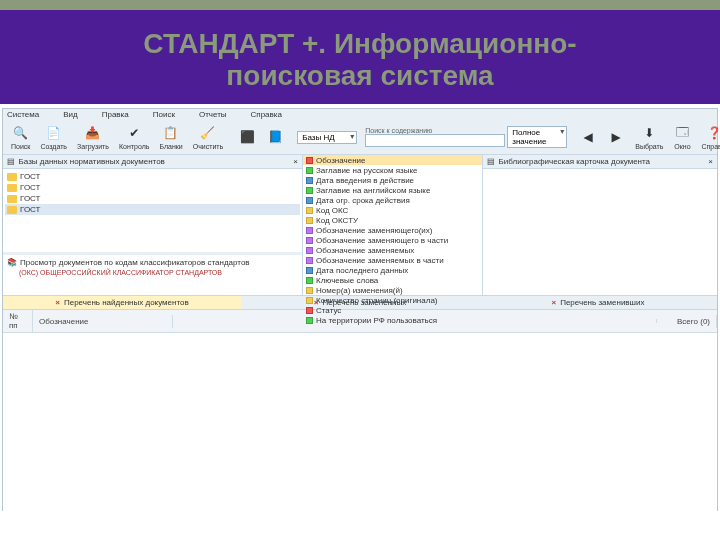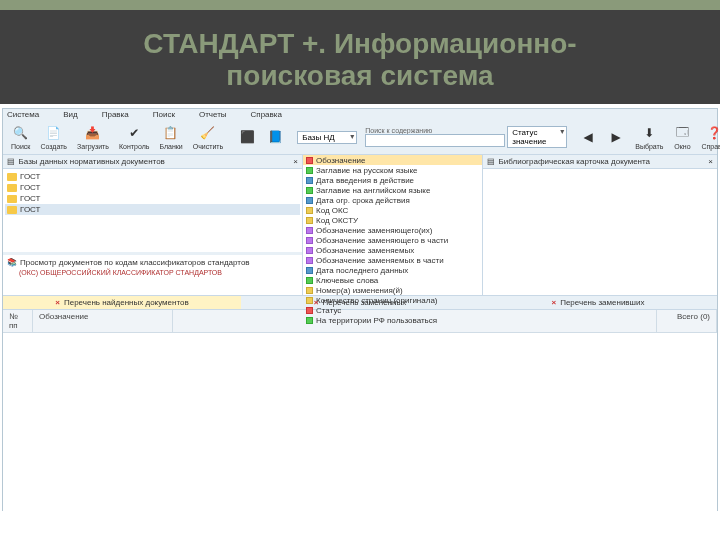--- a/index.html
+++ b/index.html
@@ -1,17 +1,17 @@
 <!DOCTYPE html>
 <html><head>
 <meta charset="utf-8">
 <style>
   * { box-sizing: border-box; margin: 0; padding: 0; }
   body { font-family: Tahoma, Arial, sans-serif; font-size: 9px; background: #fff; width: 720px; height: 540px; overflow: hidden; }
-  .slide-header { background: #404040; padding: 18px 40px 12px; border-top: 10px solid #8a9a7a; }
+  .slide-header { background: #4c1d95; padding: 18px 40px 12px; border-top: 10px solid #8a9a7a; }
   .slide-title { font-size: 28px; font-weight: bold; color: #8a9a7a; text-align: center; line-height: 1.15; }
   .app { border: 1px solid #b5c7d3; background: #fff; margin: 4px 2px 0; }
   .menubar { background: #e8f0f6; padding: 1px 4px; display: flex; gap: 24px; font-size: 8px; color: #333; }
   .menubar span { cursor: default; }
   .toolbar { background: #e8f0f6; display: flex; align-items: center; padding: 2px 4px; gap: 2px; border-bottom: 1px solid #c8d8e6; }
   .tbtn { display: flex; flex-direction: column; align-items: center; padding: 1px 4px; font-size: 7px; color: #333; gap: 1px; }
   .tbtn .ico { width: 18px; height: 18px; display: flex; align-items: center; justify-content: center; font-size: 12px; }
   .tsep { width: 1px; height: 30px; background: #c8d8e6; margin: 0 2px; }
   .search-field { flex: 0 0 140px; }
   .search-field input { width: 100%; font-size: 8px; padding: 1px 2px; border: 1px solid #a0b8cc; }
@@ -41,21 +41,21 @@
   .field-row .sq.y { background: #ec5; border-color: #ca3; }
   .field-row .sq.p { background: #b7e; border-color: #95c; }
   .right-pane { flex: 1; background: #fff; }
   .right-pane .pane-title { font-size: 8px; }
   .right-body { height: calc(100% - 14px); background: #fff; }
   .tabs { display: flex; background: #e8f0f6; border-top: 1px solid #c8d8e6; border-bottom: 1px solid #c8d8e6; font-size: 8px; }
   .tab { flex: 1; text-align: center; padding: 2px 4px; color: #333; display: flex; align-items: center; justify-content: center; gap: 4px; }
   .tab.active { background: #fff3c4; }
   .tab .x { color: #c33; font-weight: bold; }
   .grid-area { height: 200px; background: #fff; }
-  .grid-header { display: flex; background: #f0f4f8; border-bottom: 1px solid #d0dce6; font-size: 8px; }
+  .grid-header { display: flex; background: #f0f4f8; border-bottom: 1px solid #d0dce6; font-size: 8px; align-items: center; }
   .grid-header .gh { padding: 2px 6px; border-right: 1px solid #d0dce6; color: #444; }
   .gh.num { flex: 0 0 30px; }
   .gh.code { flex: 0 0 140px; }
   .gh.spacer { flex: 1; }
   .gh.total { flex: 0 0 60px; text-align: right; }
   .grid-body { height: calc(100% - 14px); background: #fff; }
   .right-tools { margin-left: auto; display: flex; gap: 2px; }
 </style>
 </head>
 <body>
@@ -109,21 +109,21 @@
     <div class="tbtn">
         <div class="ico">📘</div>
       </div>
     <div class="tsep"></div>
     <div class="dropdown"><span>Базы НД</span></div>
     <div class="tsep"></div>
     <div class="search-field">
       <div class="search-label">Поиск к содержанию</div>
       <input type="text" style="">
     </div>
-    <div class="dropdown"><span>Статус значение</span></div>
+    <div class="dropdown"><span>Полное значение</span></div>
     <div class="tsep"></div>
     <div class="tbtn">
         <div class="ico">◀</div>
       </div>
     <div class="tbtn">
         <div class="ico">▶</div>
       </div>
     <div class="tbtn">
         <div class="ico">⬇</div>
         <span>Выбрать</span>

